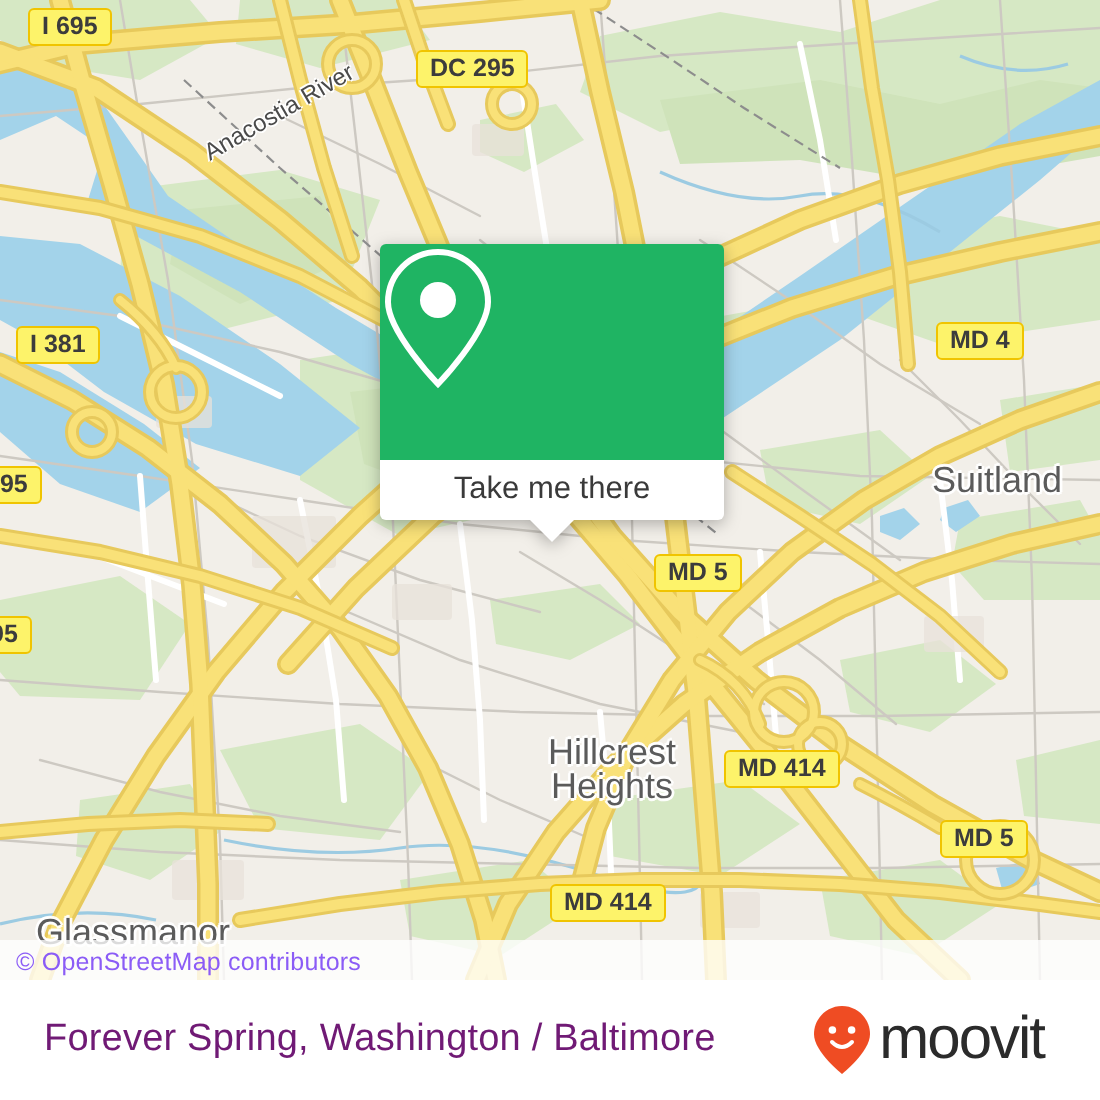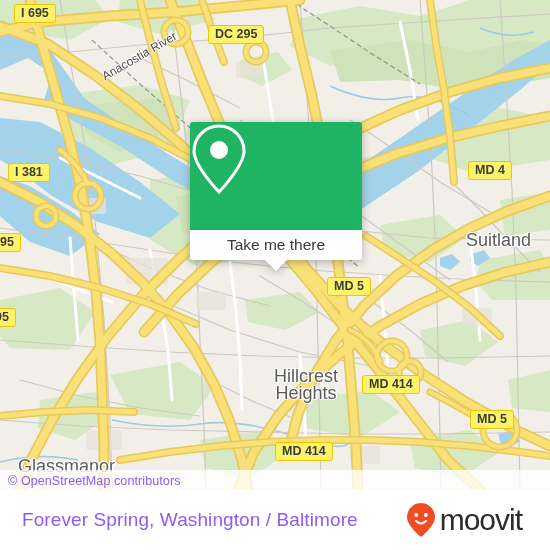--- a/index.html
+++ b/index.html
@@ -69,21 +69,21 @@
   }
   .pin-icon svg{display:block;}
 
   
   .footer{
     position:absolute;left:0;top:490px;width:550px;height:60px;
     background:#ffffff;
   }
   .footer-title{
     position:absolute;left:22px;top:50%;transform:translateY(-50%);
-    font-size:19px;color:#8b5cf6;white-space:nowrap;letter-spacing:.1px;
+    font-size:19px;color:#701a75;white-space:nowrap;letter-spacing:.1px;
   }
   .brand{
     position:absolute;right:28px;top:50%;transform:translateY(-50%);
     display:flex;align-items:center;gap:4px;justify-content:center;
   }
   .brand-mark svg{display:block;}
   .brand-name{font-size:30px;color:#2b2b2b;letter-spacing:-1px;line-height:30px;}
 </style>
 </head>
 <body>

